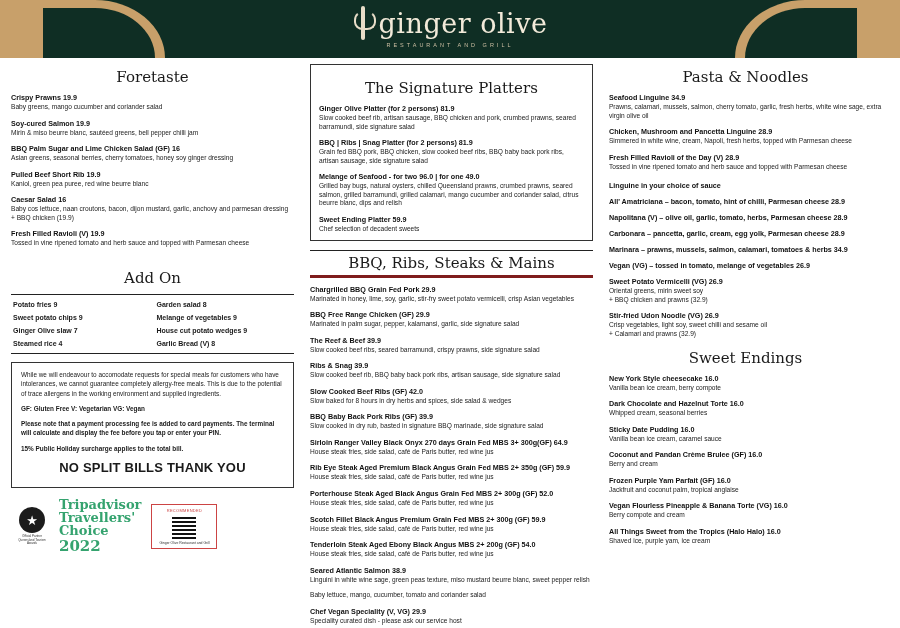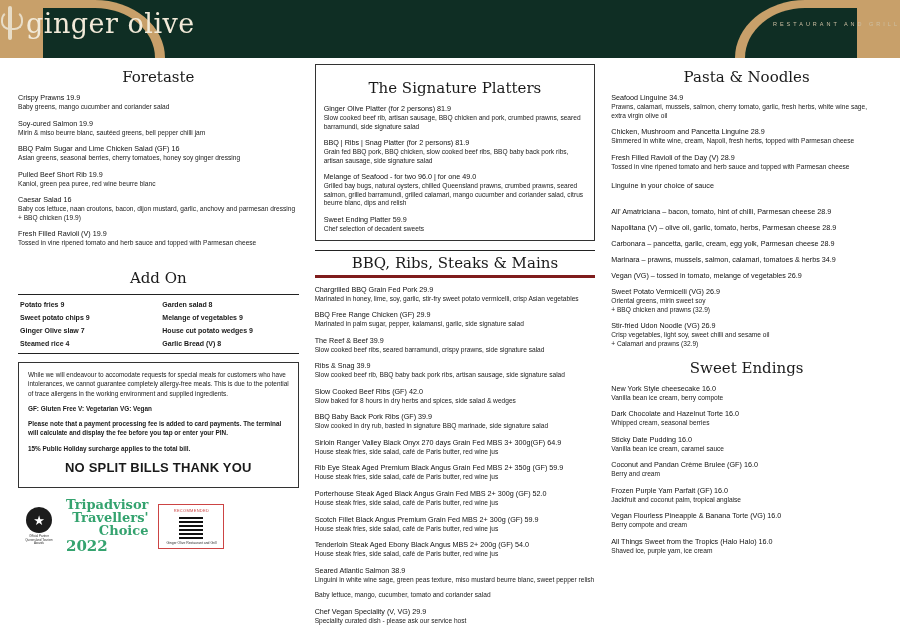--- a/index.html
+++ b/index.html
@@ -31,21 +31,21 @@
   .hdr-arch-left { left: 35px; border-top-right-radius: 70px 58px; }
   .hdr-arch-right { right: 35px; border-top-left-radius: 70px 58px; }
   .hdr-inner-left, .hdr-inner-right {
     position: absolute; top: 8px; height: 50px; width: 112px;
     background: #0f2e24;
   }
   .hdr-inner-left { left: 43px; border-top-right-radius: 60px 50px; }
   .hdr-inner-right { right: 43px; border-top-left-radius: 60px 50px; }
   .logo-wrap {
     position: absolute; left:0; right:0; top: 6px;
-    display:flex; flex-direction:row; align-items:center; justify-content:space-between;
+    display:flex; flex-direction:column; align-items:center; justify-content:flex-end;
   }
   .logo-row { display:flex; align-items:center; gap:6px; }
   .logo-mark { width: 20px; height: 34px; position: relative; }
   .logo-mark:before {
     content:""; position:absolute; left:8px; top:0; width:4px; height:34px;
     background:#e8ddc8; border-radius:2px;
   }
   .logo-mark:after {
     content:""; position:absolute; left:1px; top:4px; width:18px; height:16px;
     border:2px solid #e8ddc8; border-radius:50% 50% 40% 40%; border-top-color:transparent;
@@ -55,21 +55,21 @@
     font-size: 27px; color: #f2ead9; letter-spacing: 0.5px;
   }
   .logo-sub {
     font-size: 5.5px; color:#cdbfa3; letter-spacing: 3px; margin-top: 2px;
     font-family: "Liberation Sans", sans-serif;
   }
 
   
   .page {
     display: flex;
-    padding: 6px 10px 0 10px;
+    padding: 6px 10px 0 3px;
     height: 570px;
   }
   .col { padding: 0 8px; }
   .col-1 { width: 300px; }
   .col-2 { width: 300px; }
   .col-3 { width: 290px; }
 
   .sec-title {
     font-family: "DejaVu Serif", serif;
     font-size: 15px;
@@ -77,21 +77,21 @@
     font-weight: normal;
     margin: 4px 0 7px 0;
   }
   .sec-title.rule {
     border-top: 1px solid #222;
     border-bottom: 3px solid #7f1d1d;
     padding: 3px 0;
   }
   .item { margin-bottom: 7px; }
   .item-name {
-    font-size: 7.2px; font-weight: normal; line-height: 1.25; color:#111;
+    font-size: 7.2px; font-weight: bold; line-height: 1.25; color:#111;
   }
   .item-desc {
     font-size: 6.6px; line-height: 1.3; color:#222; margin-top: 1px;
   }
   
   .framed {
     border: 1px solid #333;
     padding: 6px 8px 4px 8px;
   }
   .framed .sec-title { margin-top: 8px; }
@@ -130,21 +130,21 @@
   .badge-seal {
     width: 34px; height: 38px; display:flex; flex-direction:column; align-items:center;
   }
   .seal-circle {
     width: 26px; height: 26px; border-radius: 50%; background: #1c1c1c;
     display:flex; align-items:center; justify-content:center;
   }
   .seal-circle span { color:#fff; font-size: 13px; }
   .seal-caption { font-size: 3px; line-height:1.1; text-align:center; color:#333; margin-top:2px; }
   .ta-block { color: #2e9a6e; }
-  .ta-line { font-family:"DejaVu Serif", serif; font-weight: bold; font-size: 13px; line-height: 1.0; color:#35a36f;text-align:right;}
+  .ta-line { font-family:"DejaVu Serif", serif; font-weight: bold; font-size: 13px; line-height: 1.0; color:#35a36f;}
   .ta-year { font-family:"DejaVu Serif", serif; font-weight: bold; font-size: 15px; color:#35a36f; }
   .rec-box {
     border: 1px solid #c44; width: 66px; padding: 3px;
     text-align: center;
   }
   .rec-title { font-size: 4px; color:#c44; letter-spacing: .3px; }
   .rec-qr { width: 24px; height: 24px; background:
       repeating-linear-gradient(0deg,#111 0 2px,#fff 2px 4px),
       repeating-linear-gradient(90deg,#111 0 2px,transparent 2px 4px);
       margin: 2px auto; }
@@ -331,21 +331,21 @@
     </div>
     <div class="item">
       <div class="item-name">Chicken, Mushroom and Pancetta Linguine 28.9</div>
       <div class="item-desc">Simmered in white wine, cream, Napoli, fresh herbs, topped with Parmesan cheese</div>
     </div>
     <div class="item">
       <div class="item-name">Fresh Filled Ravioli of the Day (V) 28.9</div>
       <div class="item-desc">Tossed in vine ripened tomato and herb sauce and topped with Parmesan cheese</div>
     </div>
 
-    <div class="item-name" style="margin:10px 0 17px 0">Linguine in your choice of sauce</div>
+    <div class="item-name" style="margin:10px 0 7px 0">Linguine in your choice of sauce</div>
 
     <div class="item">
       <div class="item-name">All' Amatriciana – bacon, tomato, hint of chilli, Parmesan cheese 28.9</div>
     </div>
     <div class="item">
       <div class="item-name">Napolitana (V) – olive oil, garlic, tomato, herbs, Parmesan cheese 28.9</div>
     </div>
     <div class="item">
       <div class="item-name">Carbonara – pancetta, garlic, cream, egg yolk, Parmesan cheese 28.9</div>
     </div>

